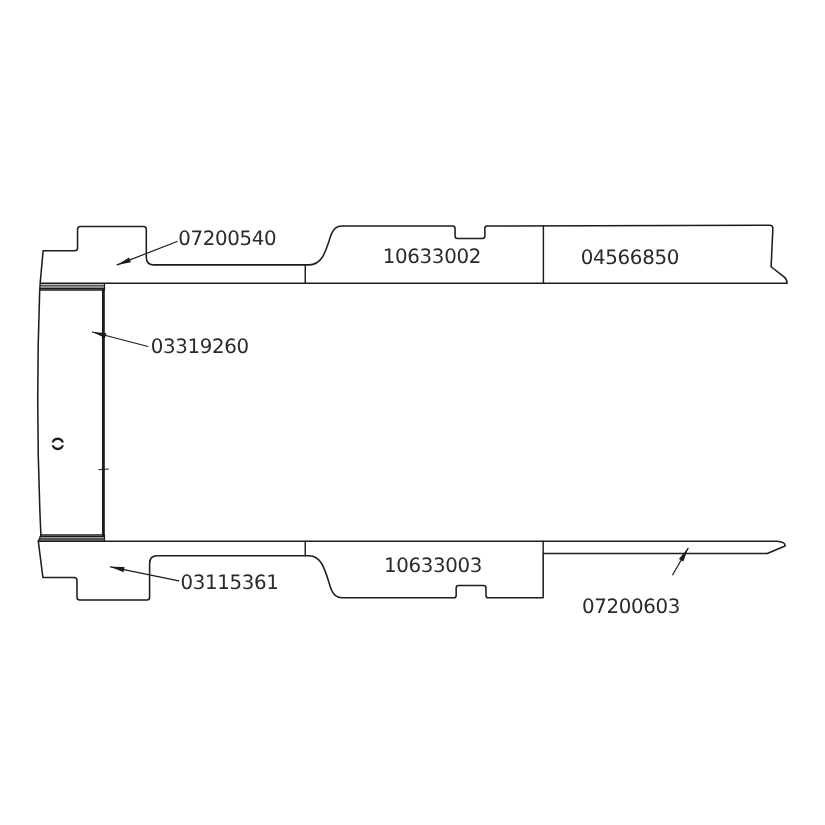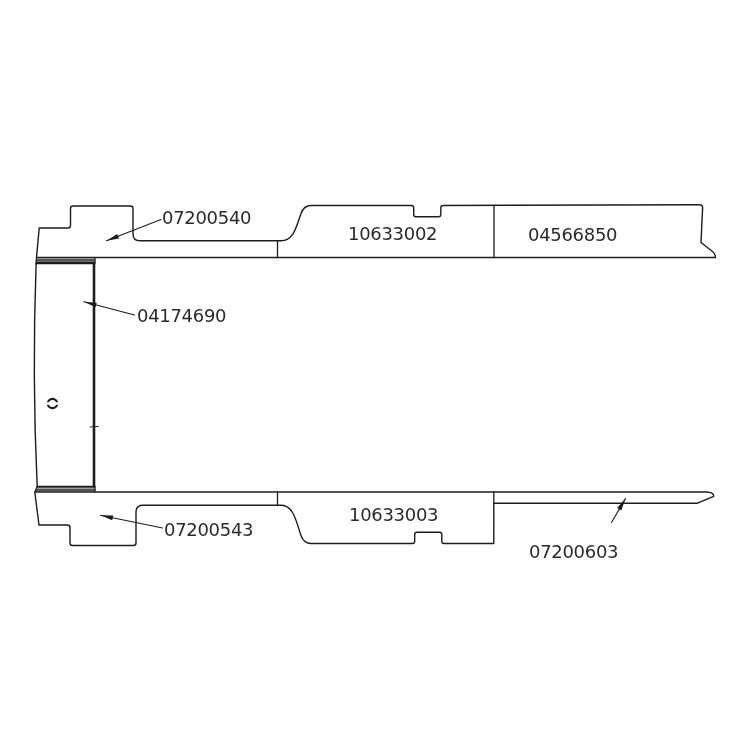--- a/index.html
+++ b/index.html
@@ -136,21 +136,21 @@
       <path marker-end="url(#arw)" d="M 611.5 522.5 L 625.5 498.5"></path>
     </g>
   </svg>
 
   <div class="part-label" style="left:162px; top:208px;">07200540</div>
 
   <div class="part-label" style="left:348px; top:224px;text-align:right;">10633002</div>
 
   <div class="part-label" style="left:528px; top:225px;">04566850</div>
 
-  <div class="part-label" style="left:137px; top:306px;">04174690</div>
+  <div class="part-label" style="left:137px; top:306px;">03319260</div>
 
-  <div class="part-label" style="left:164px; top:520px;">07200543</div>
+  <div class="part-label" style="left:164px; top:520px;">03115361</div>
 
   <div class="part-label" style="left:349px; top:505px;">10633003</div>
 
   <div class="part-label" style="left:529px; top:542px;">07200603</div>
 
 </div>
 
 </body></html>

